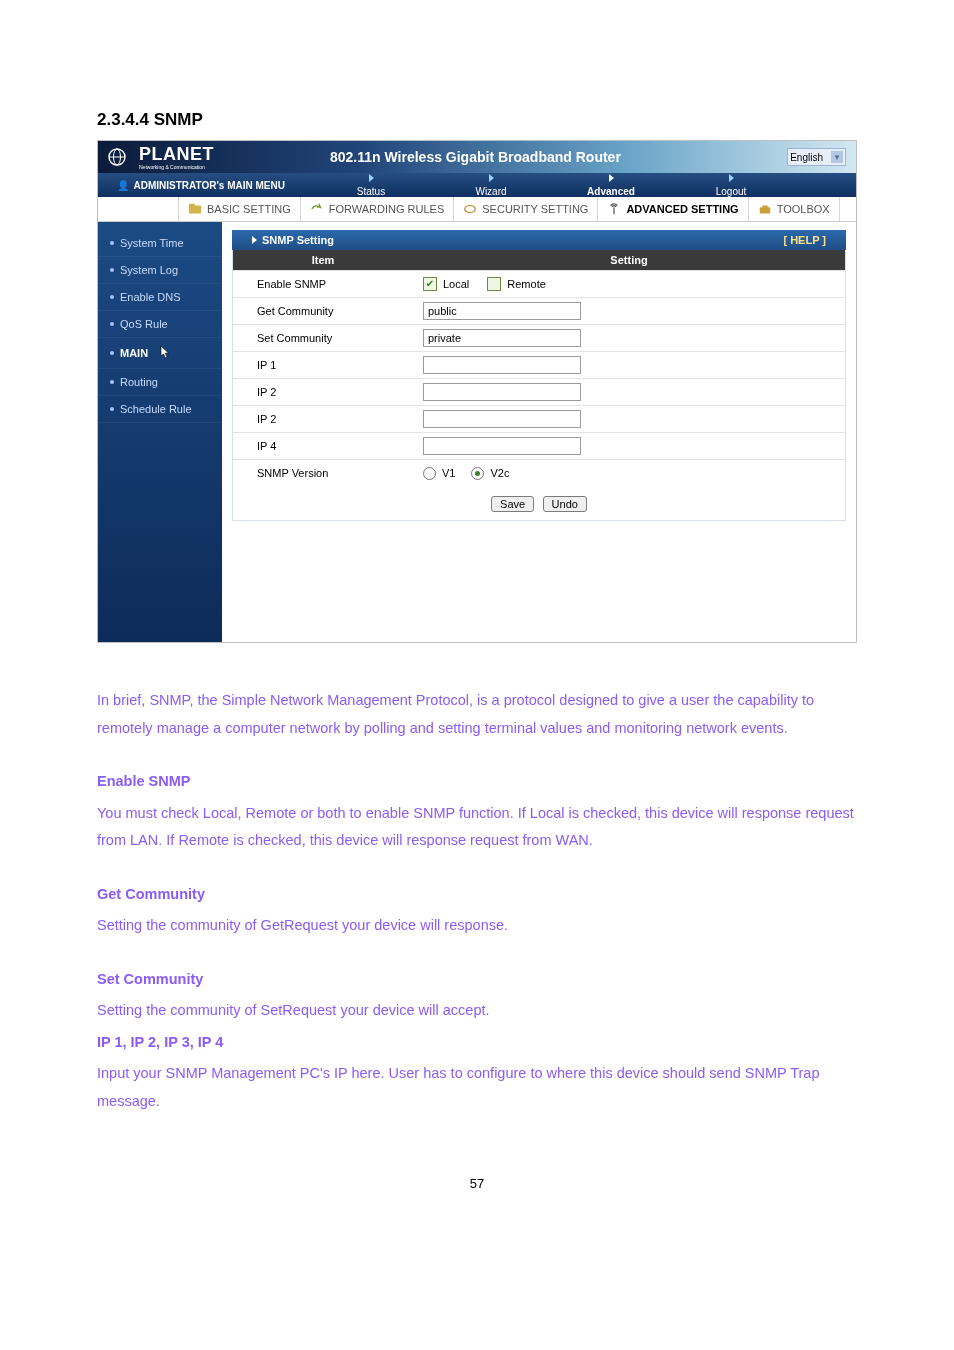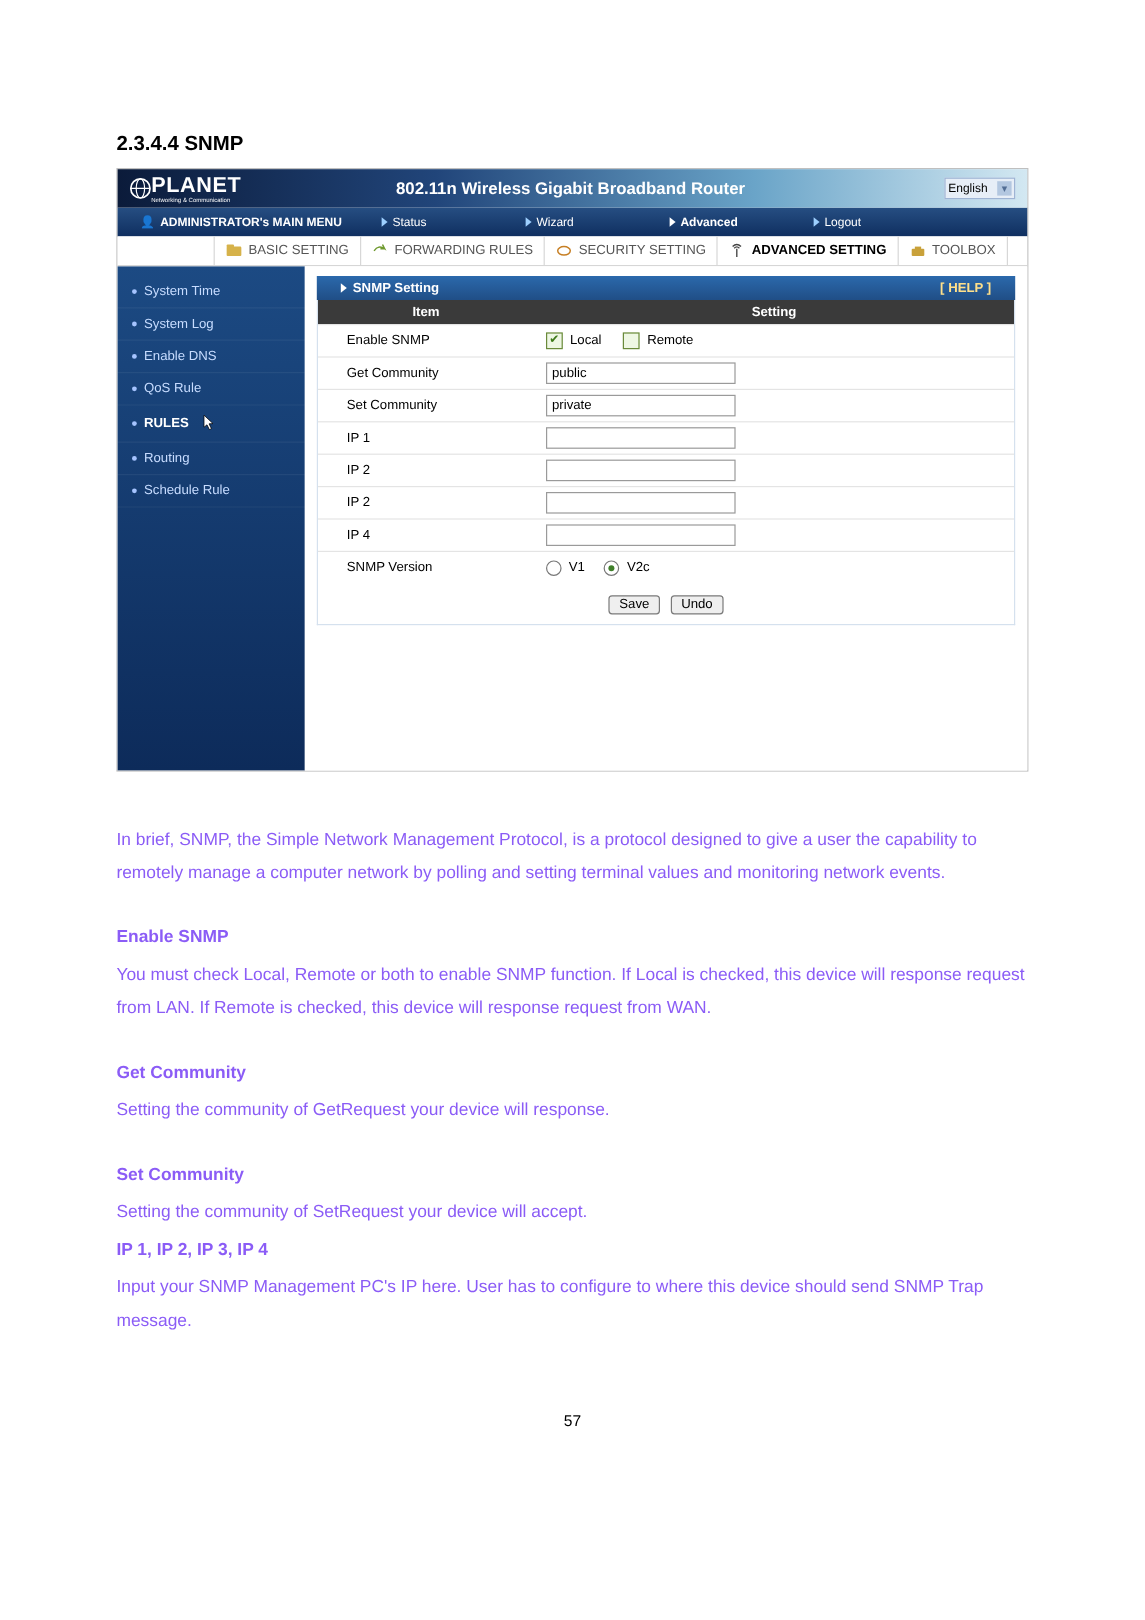--- a/index.html
+++ b/index.html
@@ -30,21 +30,21 @@
     height: 32px;
     display: flex;
     align-items: center;
     background: linear-gradient(to right, #0b1b3a 0%, #21457a 35%, #6aa4c8 70%, #d3e8f2 100%);
     position: relative;
     padding: 0 10px;
   }
   .logo-wrap {
     display: flex;
     align-items: center;
-    gap: 0;
+    gap: 13px;
   }
   .logo-text {
     color: #fff;
     font-weight: bold;
     font-size: 18px;
     letter-spacing: 0.5px;
     font-family: Verdana, sans-serif;
   }
   .logo-sub {
     color: #fff;
@@ -98,20 +98,21 @@
     gap: 4px;
   }
   .mainnav .nav-item {
     width: 120px;
     text-align: center;
     display: flex;
     align-items: center;
     gap: 4px;
     padding-left: 14px;
     box-sizing: border-box;
+    flex-direction: column;
   }
   .mainnav .nav-item.active {
     font-weight: bold;
   }
   .tri {
     width: 0; height: 0;
     border-top: 4px solid transparent;
     border-bottom: 4px solid transparent;
   }
   .tri.play { border-left: 5px solid #9ed0ff; }
@@ -144,21 +145,21 @@
     display: inline-block;
     border-radius: 2px;
   }
   
   .body-area {
     display: flex;
     background: #fff;
     min-height: 420px;
   }
   .sidebar {
-    width: 156px;
+    width: 124px;
     background: linear-gradient(#1c4a83, #0d2b5a);
     padding: 8px 0;
   }
   .side-item {
     color: #c7dcff;
     font-size: 11px;
     padding: 7px 12px;
     border-bottom: 1px solid rgba(255,255,255,0.06);
     display: flex;
     align-items: center;
@@ -371,21 +372,21 @@
         <div class="side-item">
             <span class="bullet"></span>
             <span>Enable DNS</span>
           </div>
         <div class="side-item">
             <span class="bullet"></span>
             <span>QoS Rule</span>
           </div>
         <div class="side-item active">
           <span class="bullet"></span>
-          <span>RULES</span>
+          <span>MAIN</span>
           <svg width="14" height="16" class="cursor" viewBox="0 0 14 16">
               <path d="M3 1 L3 11 L5.5 9 L7.5 13 L9.2 12.2 L7.2 8.2 L10.5 8 Z" fill="#fff" stroke="#000" stroke-width="0.6"></path>
             </svg>
         </div>
         <div class="side-item">
             <span class="bullet"></span>
             <span>Routing</span>
           </div>
         <div class="side-item">
             <span class="bullet"></span>

